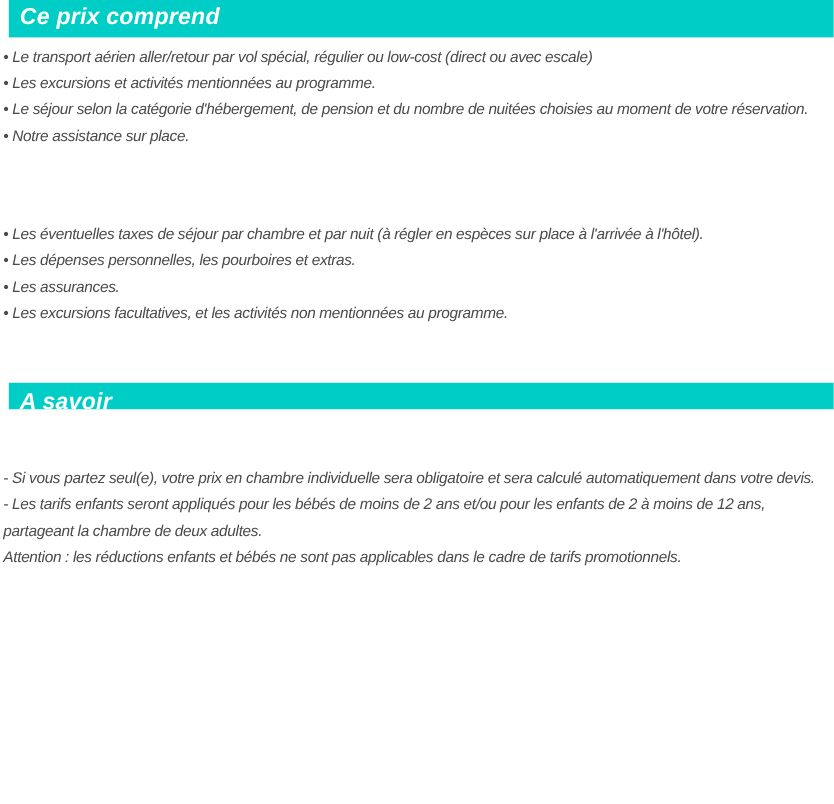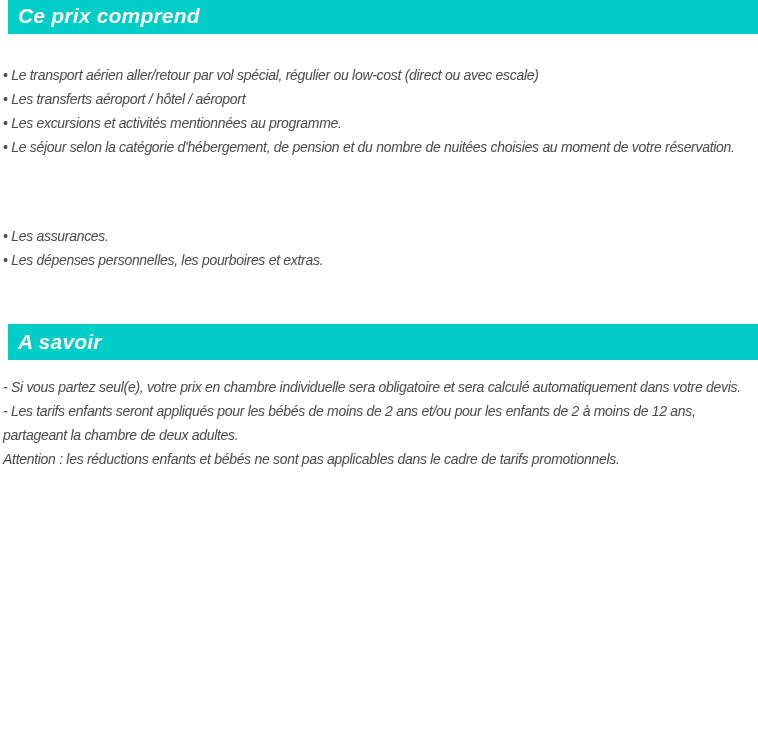--- a/index.html
+++ b/index.html
@@ -28,60 +28,62 @@
     line-height: 38px;
     letter-spacing: 0.2px;
     white-space: nowrap;
     overflow: hidden;
   }
   .banner.first {
     height: 34px;               
     line-height: 32px;
   }
   .banner.third {
-    height: 36px;
+    height: 24px;
     line-height: 36px;
   }
   .items {
     margin: 0 8px 0 3px;
     color: #4a4a4a;
     font-style: italic;
     font-size: 14px;
     letter-spacing: -0.3px;
     line-height: 24px;
   }
   .items p {
     margin: 0;
     padding: 0;
   }
-  .items-1 { padding-top: 29px; padding-bottom: 50px; }
+  .items-1 { padding-top: 5px; padding-bottom: 50px; }
   .items-2 { padding-top: 15px; padding-bottom: 52px; }
-  .items-3 { padding-top: 15px; padding-bottom: 0; }
+  .items-3 { padding-top: 15px; padding-bottom: 0; margin-top: 35px; }
 </style>
 </head>
 <body>
 
 <div class="panel">
 
   <section>
     <h2 class="banner first">Ce prix comprend</h2>
     <div class="items items-1">
 
     <p>• Le transport aérien aller/retour par vol spécial, régulier ou low-cost (direct ou avec escale)</p>
-        <p>• Les transferts aéroport / hôtel / aéroport</p>
         <p>• Les excursions et activités mentionnées au programme.</p>
         <p>• Le séjour selon la catégorie d'hébergement, de pension et du nombre de nuitées choisies au moment de votre réservation.</p>
+        <p>• Notre assistance sur place.</p>
       </div>
   </section>
 
   <section>
     <div class="items items-2">
 
+    <p>• Les éventuelles taxes de séjour par chambre et par nuit (à régler en espèces sur place à l'arrivée à l'hôtel).</p>
+        <p>• Les dépenses personnelles, les pourboires et extras.</p>
         <p>• Les assurances.</p>
-        <p>• Les dépenses personnelles, les pourboires et extras.</p>
+        <p>• Les excursions facultatives, et les activités non mentionnées au programme.</p>
       </div>
   </section>
 
   <section>
     <h2 class="banner third">A savoir</h2>
     <div class="items items-3">
 
     <p>- Si vous partez seul(e), votre prix en chambre individuelle sera obligatoire et sera calculé automatiquement dans votre devis.</p>
         <p>- Les tarifs enfants seront appliqués pour les bébés de moins de 2 ans et/ou pour les enfants de 2 à moins de 12 ans, partageant la chambre de deux adultes.</p>
         <p>Attention : les réductions enfants et bébés ne sont pas applicables dans le cadre de tarifs promotionnels.</p>

